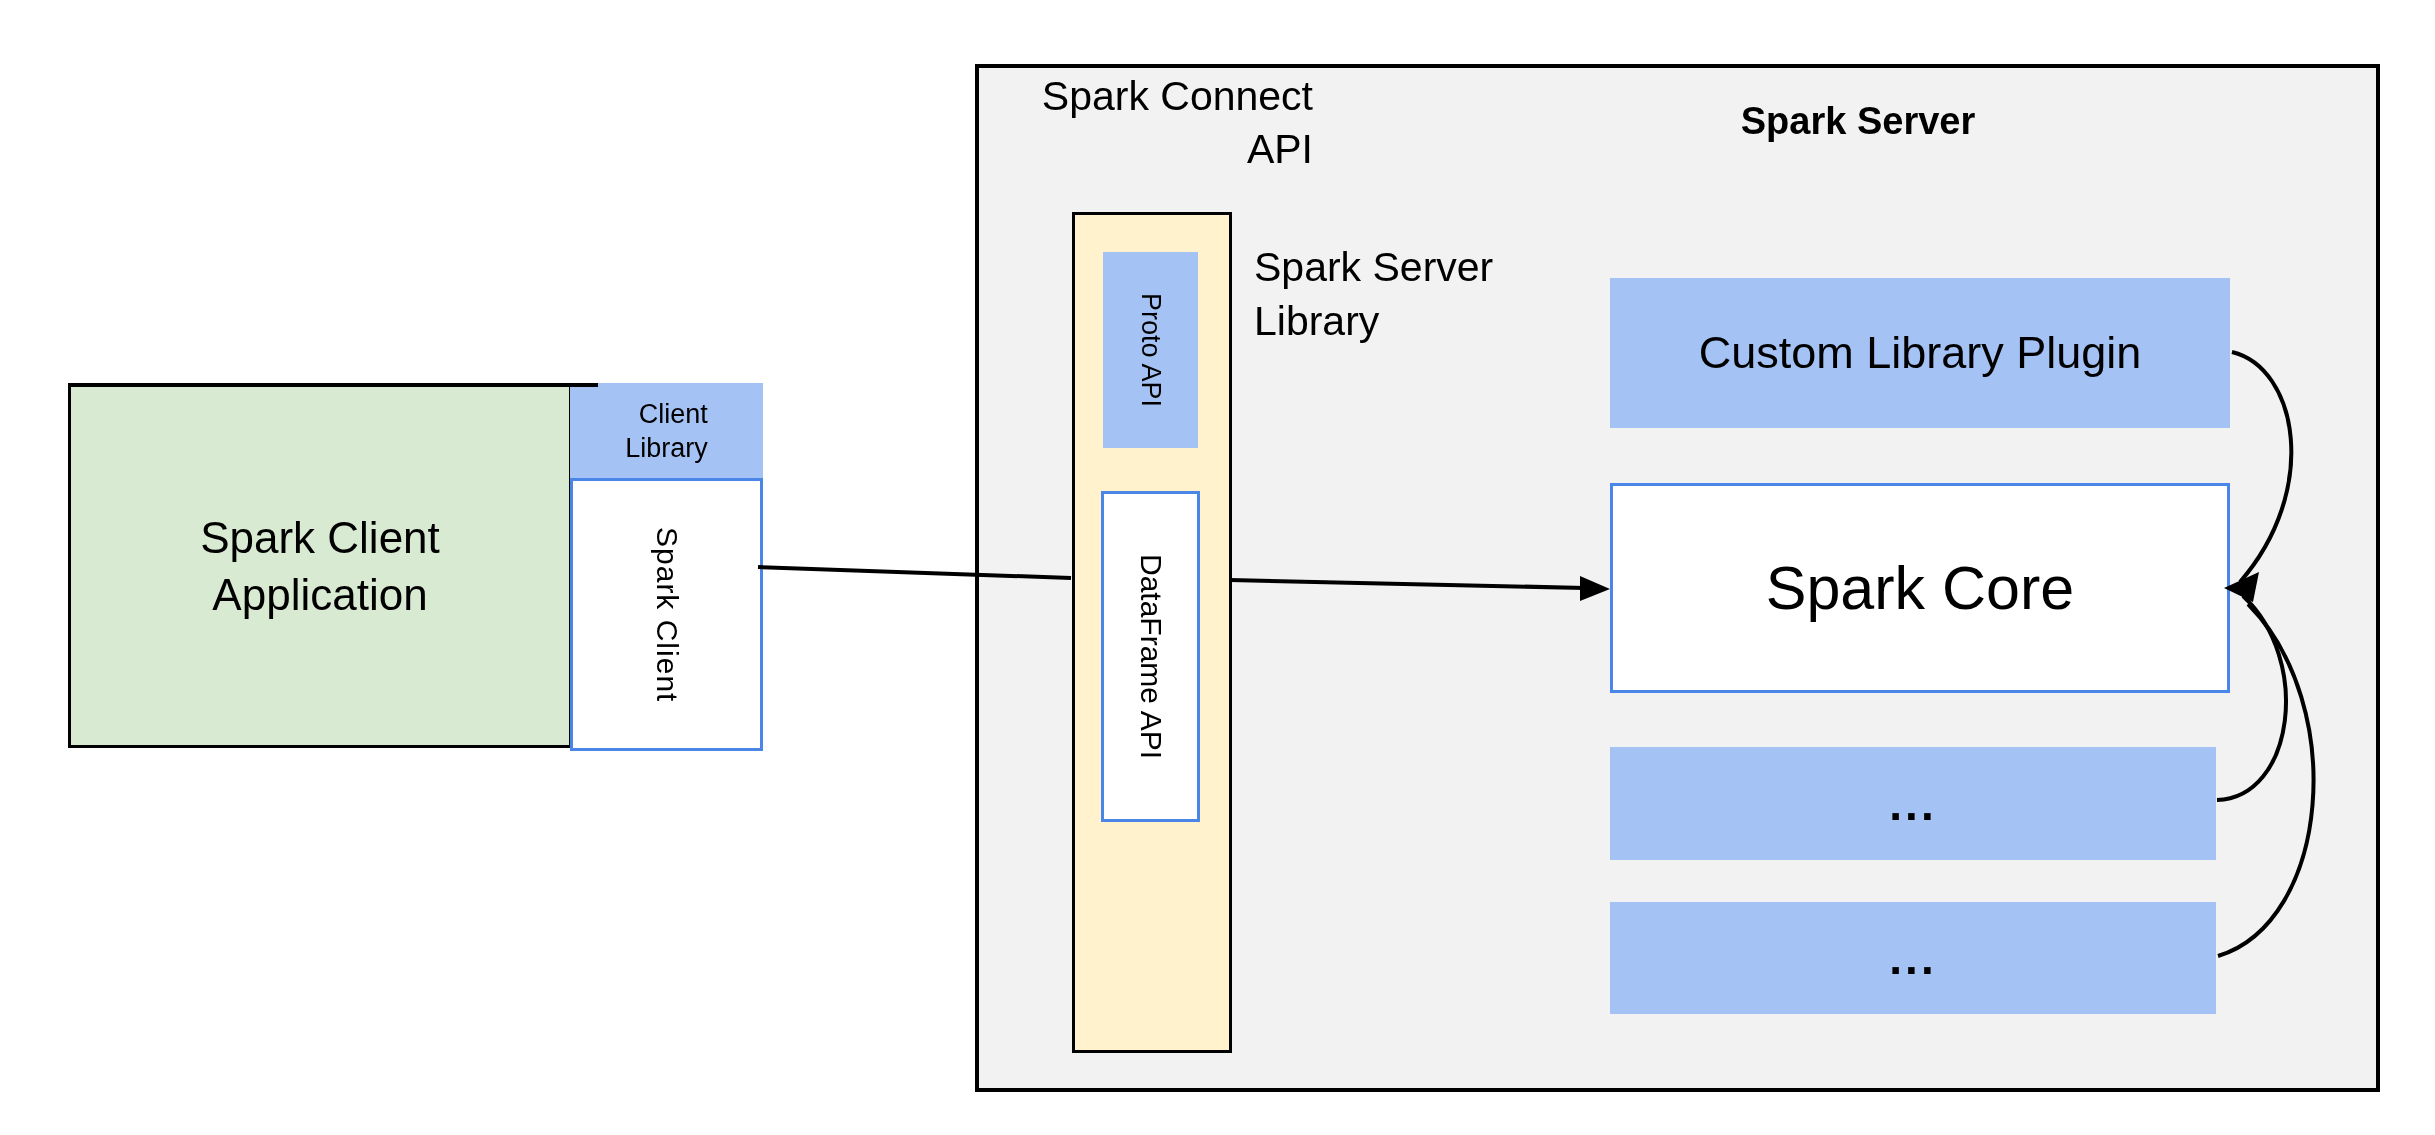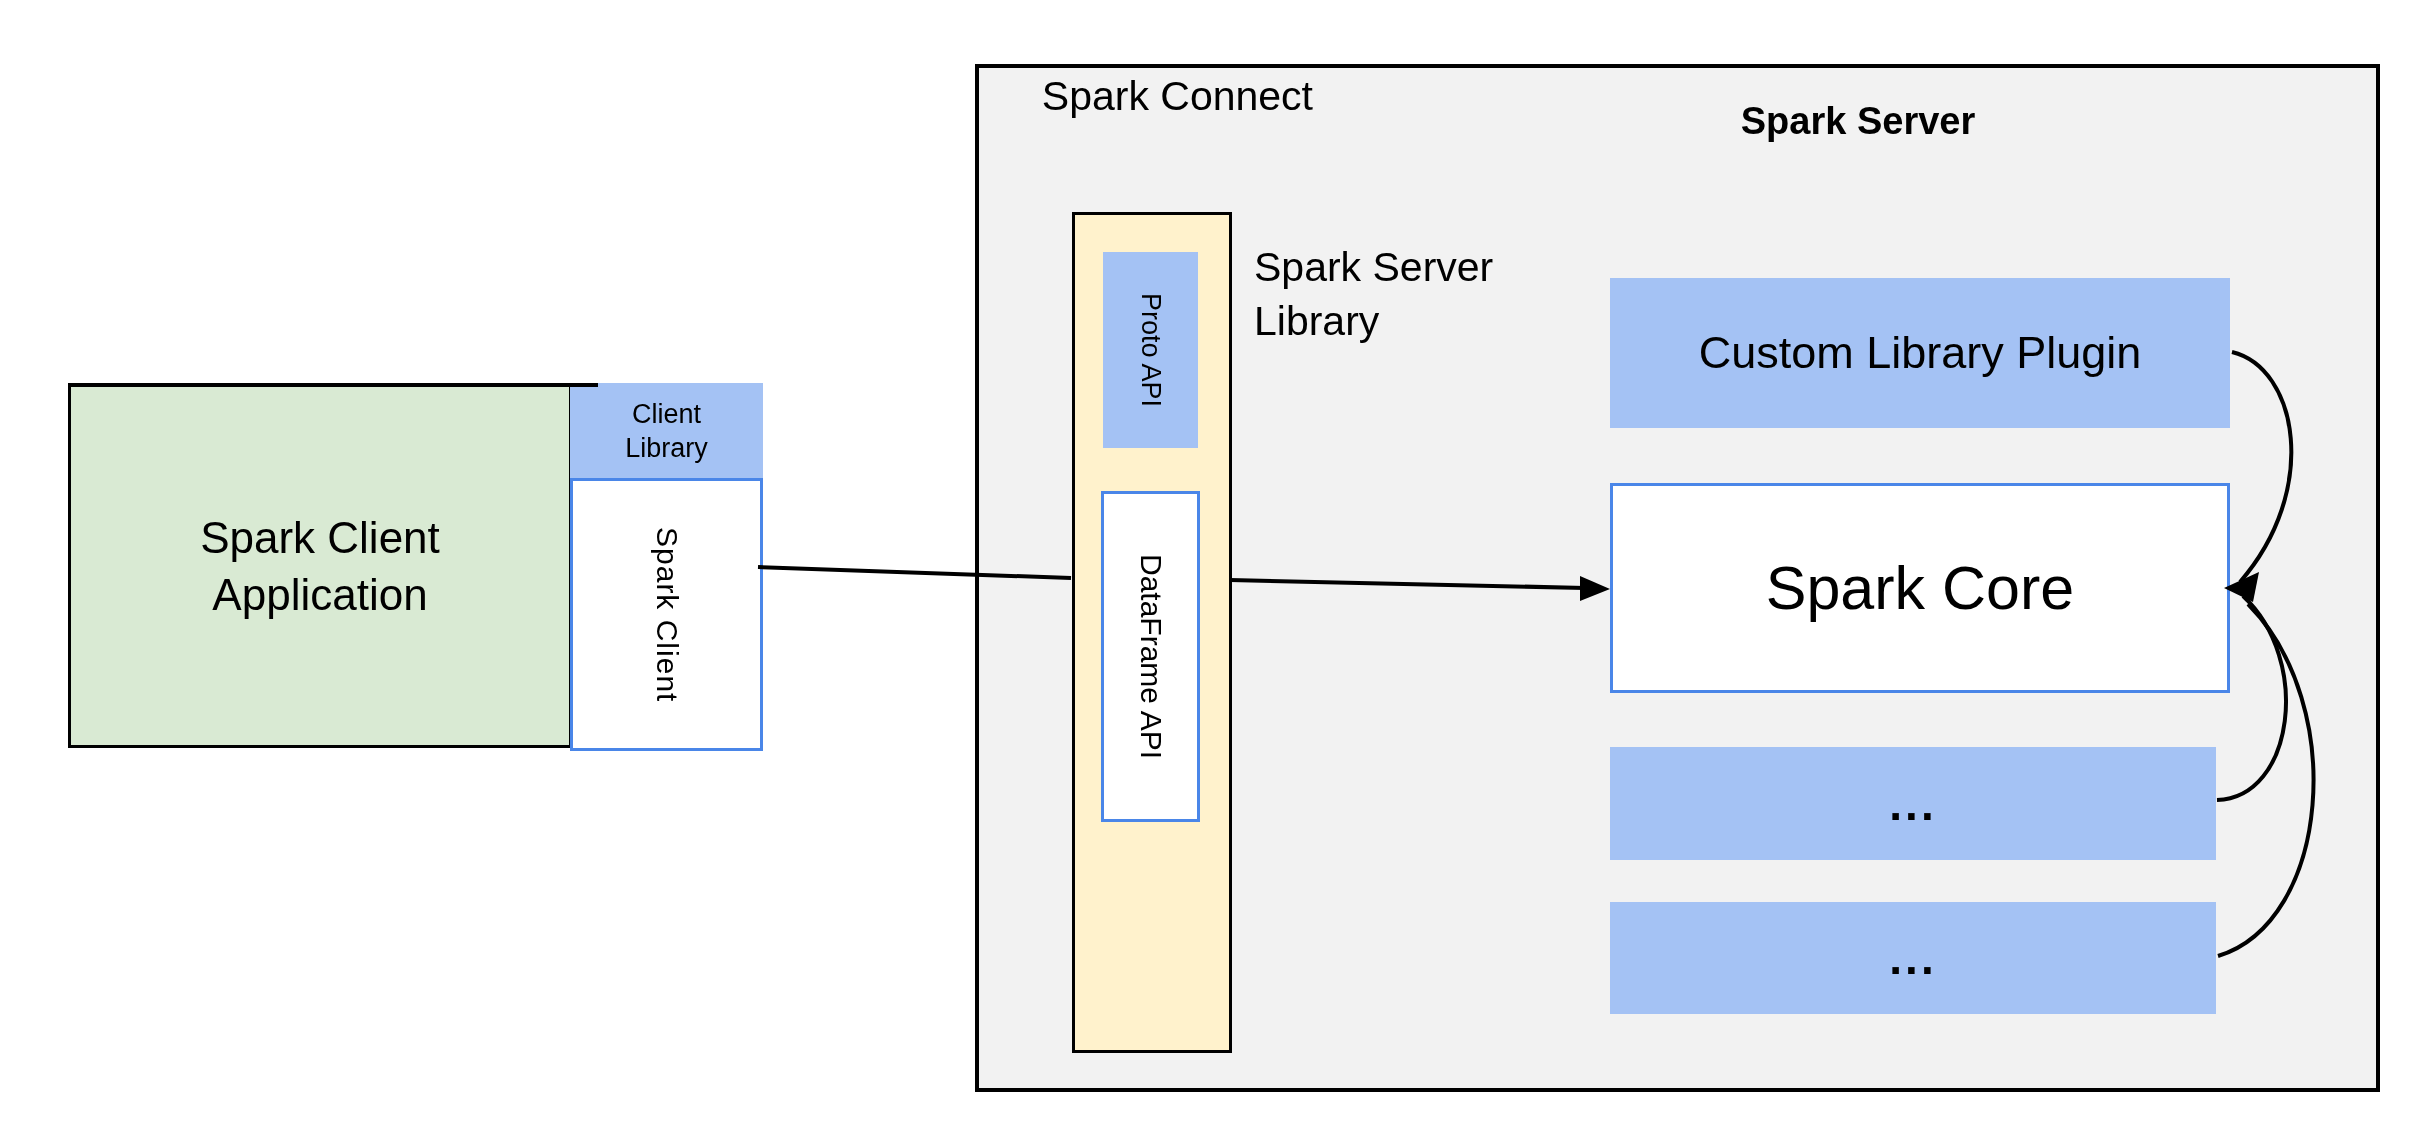--- a/index.html
+++ b/index.html
@@ -12,21 +12,21 @@
   }
   .box { position:absolute; box-sizing:border-box; }
   .center { display:flex; align-items:center; justify-content:center; text-align:center; }
   .vtext { writing-mode:vertical-rl; text-orientation:mixed; }
   .lines span { display:block; }
 
   #green-box { left:68px; top:383px; width:504px; height:365px;
     background:var(--green_fill); border:3px solid var(--line);
     font-size:44px; line-height:57px; }
   #client-package { left:570px; top:383px; width:193px; height:95px;
-    background:var(--blue_fill); font-size:27px; line-height:34px; }
+    background:var(--blue_fill); font-size:27px; line-height:34px;text-align:right; }
   #spark-client-box { left:570px; top:478px; width:193px; height:273px;
     background:#fff; border:3px solid var(--blue_border);
     font-size:30px; letter-spacing:1px; }
 
   #gray-box { left:975px; top:64px; width:1405px; height:1028px;
     background:var(--gray_fill); border:4px solid var(--line); }
   #connect-title { left:1013px; top:70px; width:300px; text-align:right;
     font-size:41px; line-height:53px; }
   #server-title { left:1708px; top:100px; width:300px; text-align:center;
     font-size:38px; font-weight:700; }
@@ -56,20 +56,21 @@
 </style>
 </head>
 <body>
 
 <div class="stage">
 
   <div class="box" id="gray-box"></div>
 
   <div class="box lines" id="connect-title">
     <span>Spark Connect</span>
+    <span>API</span>
   </div>
 
   <div class="box" id="server-title">Spark Server</div>
 
   <div class="box" id="yellow-box"></div>
   <div class="box center vtext" id="proto-box">Proto API</div>
   <div class="box center vtext" id="dataframe-box">DataFrame API</div>
 
   <div class="box lines" id="server-library-label">
     <span>Spark Server</span>

